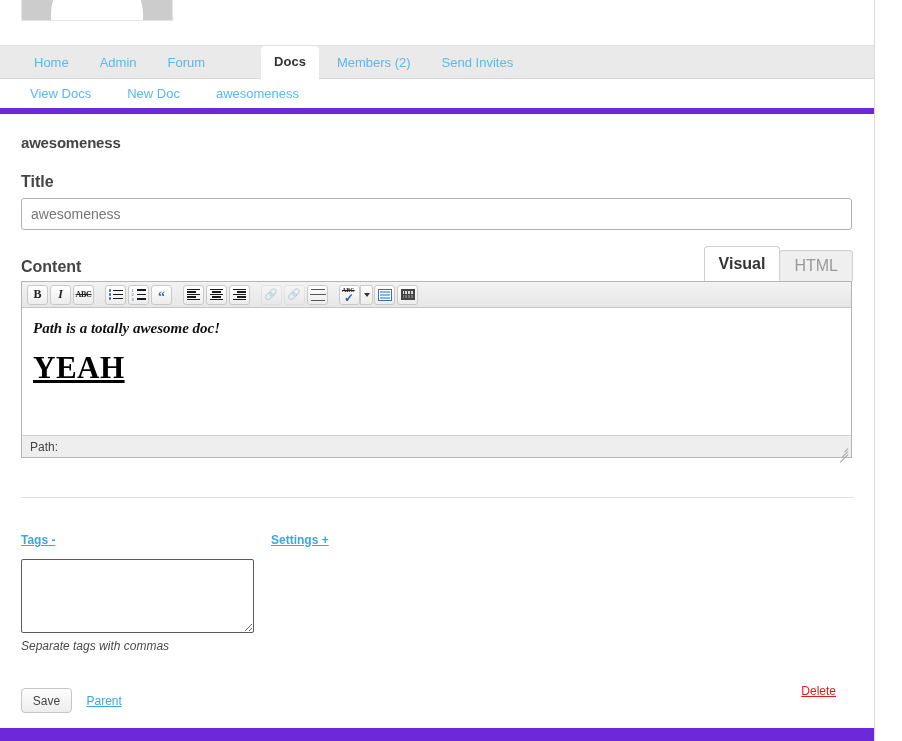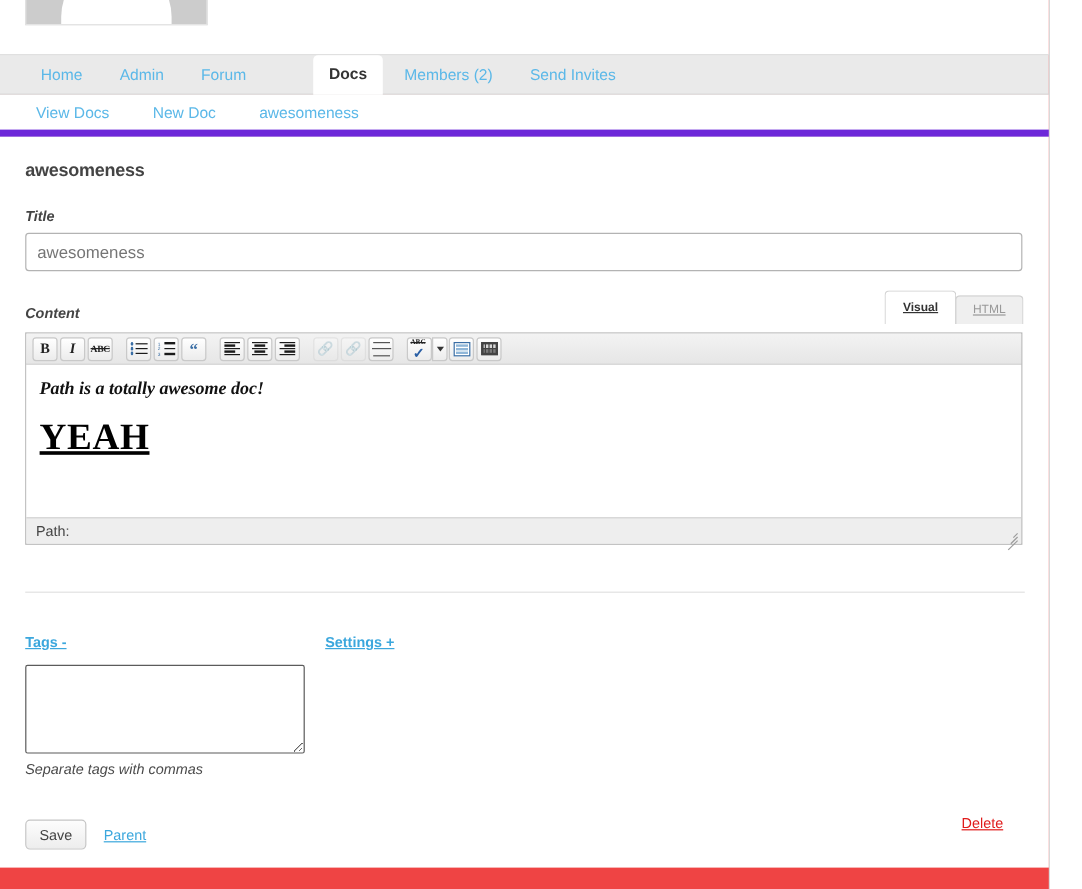--- a/index.html
+++ b/index.html
@@ -14,21 +14,21 @@
   
   #page {
     position: relative;
     width: 902px; height: 741px;
     background: #ffffff;
   }
   #container {
     position: absolute;
     left: 0; top: 0;
     width: 875px; height: 741px;
-    background: #ef4444;
+    background: #6d28d9;
     border-right: 1px solid #d9d9d9;
   }
 
   
   #header {
     position: relative;
     height: 45px;
     background: #ffffff;
   }
   #avatar {
@@ -99,25 +99,24 @@
     background: #ffffff;
   }
   #page-title {
     font-size: 15px;
     font-weight: bold;
     color: #444444;
     margin: 0 0 22px 0;
     letter-spacing: -0.2px;
   }
   .field-label {
-    font-size: 12px;
+    font-size: 16px;
     font-weight: bold;
     color: #444444;
     margin-bottom: 7px;
-    font-style: italic;
   }
   #title-input {
     display: block;
     width: 831px;
     height: 32px;
     padding: 5px 9px;
     font-size: 14px;
     color: #8e8e8e;
     font-family: "Liberation Sans", sans-serif;
     border: 1px solid #b3b3b3;
@@ -132,30 +131,29 @@
     margin-top: 28px;
     height: 22px;
   }
   #editor-tabs {
     position: absolute;
     right: 0; top: -12px;
     display: flex;
     align-items: flex-end;
   }
   .editor-tab {
-    font-size: 10px;
+    font-size: 16px;
     padding: 6px 14px 6px 14px;
     border: 1px solid #cfcfcf;
     border-bottom: none;
     border-radius: 4px 4px 0 0;
     background: #efefef;
     color: #999999;
     margin-left: -1px;
     cursor: pointer;
-    text-decoration: underline;
   }
   .editor-tab.active {
     background: #ffffff;
     color: #333333;
     font-weight: bold;
     padding-top: 8px;
     padding-bottom: 8px;
   }
 
   

